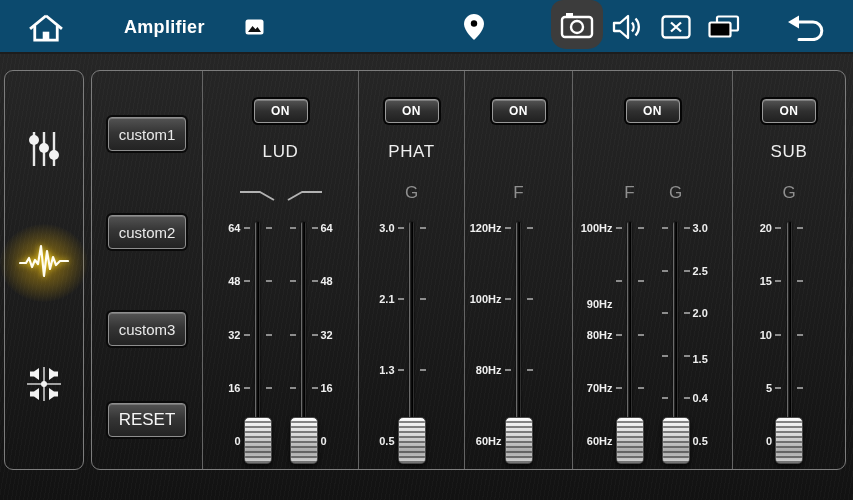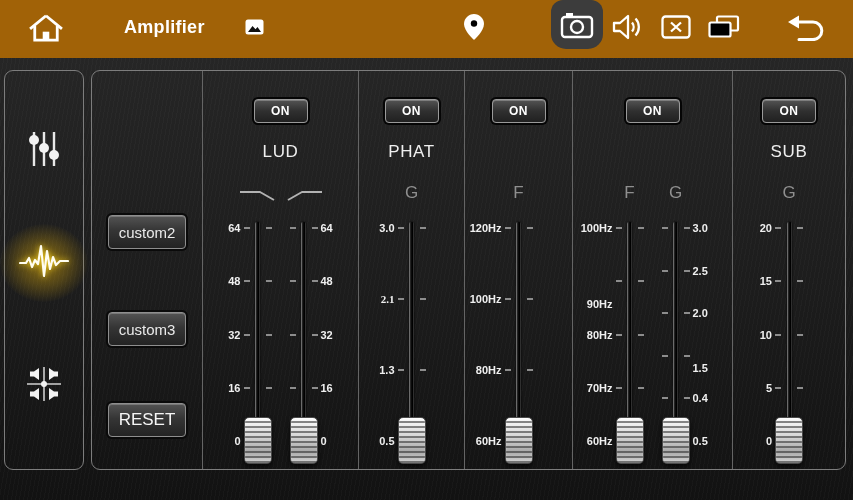--- a/index.html
+++ b/index.html
@@ -1,19 +1,19 @@
 <!DOCTYPE html>
 <html><head>
 <meta charset="utf-8">
 <style>
   html,body{margin:0;padding:0;background:#000;}
   .screen{position:relative;width:853px;height:500px;overflow:hidden;
     font-family:"Liberation Sans",sans-serif;background:#1d1d1d;}
   
-  .topbar{position:absolute;top:0;left:0;width:853px;height:58px;background:#a16207;z-index:5;}
+  .topbar{position:absolute;top:0;left:0;width:853px;height:52px;background:#0c4a6e;z-index:5;}
   .tb-item{position:absolute;display:flex;align-items:center;justify-content:center;}
   .tb-title{position:absolute;left:124px;top:0;height:54px;line-height:54px;
     font-size:18px;font-weight:bold;color:#fff;letter-spacing:.3px;}
   .tb-time{position:absolute;left:497px;top:0;height:54px;line-height:54px;
     font-size:17px;font-weight:bold;color:#fff;}
   .cam-pill{position:absolute;left:551px;top:0;width:52px;height:49px;background:#3c3c3c;
     border-radius:12px 12px 15px 15px;display:flex;align-items:center;justify-content:center;}
   
   .content{position:absolute;top:54px;left:0;width:853px;height:446px;
     background:
@@ -159,20 +159,21 @@
           <path d="M14 3 L14 15 L9 11.5 H5 V6.5 H9 Z" fill="#f2f2f2"></path>
           <path d="M24 3 L24 15 L29 11.5 H33 V6.5 H29 Z" fill="#f2f2f2"></path>
           <path d="M14 23 L14 35 L9 31.5 H5 V26.5 H9 Z" fill="#f2f2f2"></path>
           <path d="M24 23 L24 35 L29 31.5 H33 V26.5 H29 Z" fill="#f2f2f2"></path>
         </svg>
       </div>
     </aside>
 
     <main class="panel" id="panel">
       <div class="col col-presets">
+        <div class="preset p1">custom1</div>
         <div class="preset p2">custom2</div>
         <div class="preset p3">custom3</div>
         <div class="preset p4">RESET</div>
       </div>
 
     <div class="col channel" style="width: 156px;">
           <div class="on-btn">ON</div>
           <div class="ch-title">LUD</div>
           <div class="sliders">
             <div class="slider-unit">
@@ -226,21 +227,21 @@
           <div class="ch-title">PHAT</div>
           <div class="sliders">
             <div class="slider-unit">
               <div class="param">G</div>
               <div class="track"></div>
               <div class="dash" style="top: 11px; left: calc(50% - 14px);"></div>
               <div class="dash" style="top: 11px; left: calc(50% + 8px);"></div>
               <div class="tick-label" style="top: 5px; right: calc(50% + 17px);">3.0</div>
               <div class="dash" style="top: 82px; left: calc(50% - 14px);"></div>
               <div class="dash" style="top: 82px; left: calc(50% + 8px);"></div>
-              <div class="tick-label" style="top: 76px; right: calc(50% + 17px); font-family: Liberation Serif, serif;">2.1</div>
+              <div class="tick-label" style="top: 76px; right: calc(50% + 17px);">2.1</div>
               <div class="dash" style="top: 153px; left: calc(50% - 14px);"></div>
               <div class="dash" style="top: 153px; left: calc(50% + 8px);"></div>
               <div class="tick-label" style="top: 147px; right: calc(50% + 17px);">1.3</div>
               <div class="dash" style="top: 224px; left: calc(50% - 14px);"></div>
               <div class="dash" style="top: 224px; left: calc(50% + 8px);"></div>
               <div class="tick-label" style="top: 218px; right: calc(50% + 17px);">0.5</div>
               <div class="thumb"></div>
             </div>
           </div>
         </div>
@@ -296,21 +297,21 @@
               <div class="dash" style="top: 11px; left: calc(50% + 8px);"></div>
               <div class="tick-label" style="top: 5px; left: calc(50% + 17px);">3.0</div>
               <div class="dash" style="top: 53.6px; left: calc(50% - 14px);"></div>
               <div class="dash" style="top: 53.6px; left: calc(50% + 8px);"></div>
               <div class="tick-label" style="top: 47.6px; left: calc(50% + 17px);">2.5</div>
               <div class="dash" style="top: 96.2px; left: calc(50% - 14px);"></div>
               <div class="dash" style="top: 96.2px; left: calc(50% + 8px);"></div>
               <div class="tick-label" style="top: 90.2px; left: calc(50% + 17px);">2.0</div>
               <div class="dash" style="top: 138.8px; left: calc(50% - 14px);"></div>
               <div class="dash" style="top: 138.8px; left: calc(50% + 8px);"></div>
-              <div class="tick-label" style="top: 145px; left: calc(50% + 17px); text-align: right;">1.5</div>
+              <div class="tick-label" style="top: 136px; left: calc(50% + 17px); text-align: right;">1.5</div>
               <div class="dash" style="top: 181.4px; left: calc(50% - 14px);"></div>
               <div class="dash" style="top: 181.4px; left: calc(50% + 8px);"></div>
               <div class="tick-label" style="top: 175.4px; left: calc(50% + 17px);">0.4</div>
               <div class="dash" style="top: 224px; left: calc(50% - 14px);"></div>
               <div class="dash" style="top: 224px; left: calc(50% + 8px);"></div>
               <div class="tick-label" style="top: 218px; left: calc(50% + 17px);">0.5</div>
               <div class="thumb"></div>
             </div>
           </div>
         </div>

